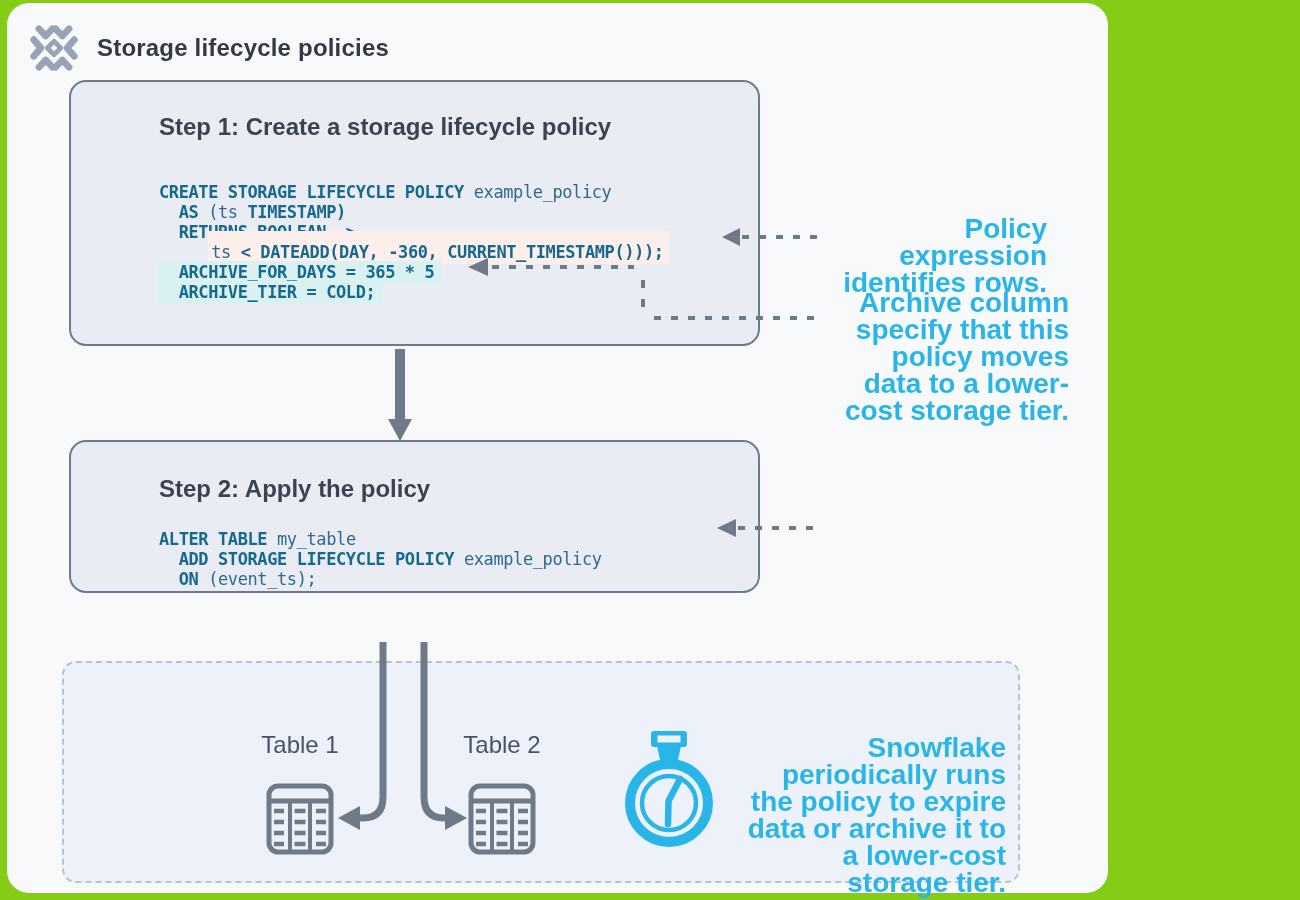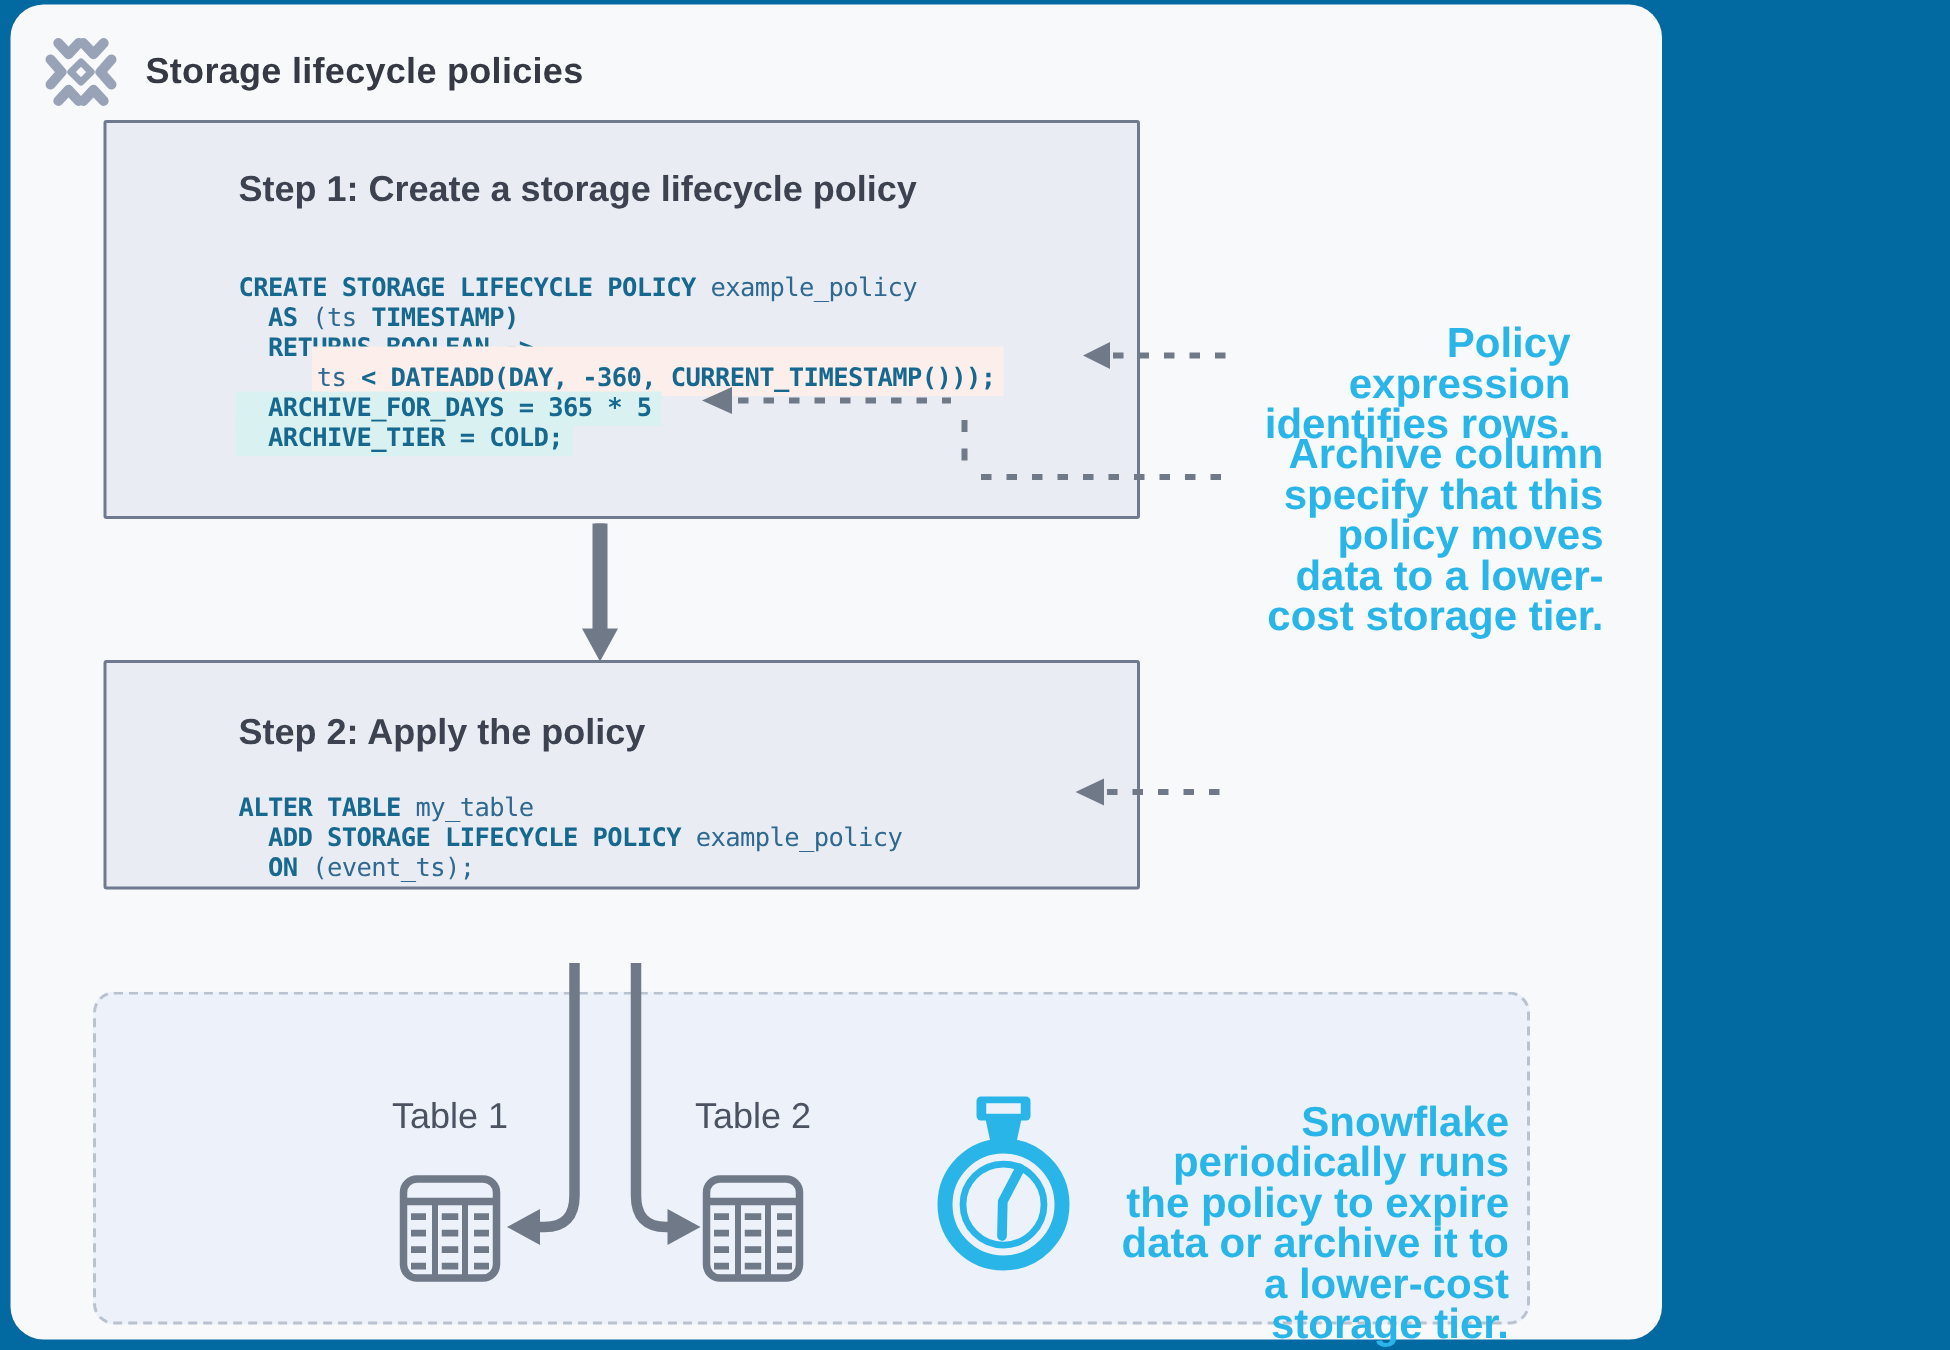--- a/index.html
+++ b/index.html
@@ -1,23 +1,23 @@
 <!DOCTYPE html>
 <html><head>
 <meta charset="utf-8">
 <style>
   * { margin:0; padding:0; box-sizing:border-box; }
   body { background:#000; font-family:"Liberation Sans", sans-serif; }
-  #canvas { position:relative; width:1300px; height:900px; background:#0369a1; overflow:hidden; }
+  #canvas { position:relative; width:1300px; height:900px; background:#84cc16; overflow:hidden; }
   #card { position:absolute; left:7px; top:3px; width:1101px; height:890px;
           background:#F8F9FB; border-radius:22px; }
   .abs { position:absolute; }
   #page-title { font-size:24px; font-weight:bold; color:#343943; letter-spacing:.2px; }
   .step-box { position:absolute; left:62px; width:691px; background:#E9EDF3;
-              border:2px solid #6F7A8E; border-radius:2px; }
+              border:2px solid #6F7A8E; border-radius:17px; }
   .step-title { position:absolute; left:88px; font-size:24px; font-weight:bold; color:#3C4250; }
   .code { position:absolute; left:88px; font-family:"DejaVu Sans Mono", monospace;
           font-size:17px; line-height:20px; letter-spacing:-0.4px; }
   .code-line { white-space:pre; }
   .c-kw { color:#16688E; font-weight:bold; }
   .c-id { color:#2F6890; font-weight:normal; }
   .c-pl { color:#2F6890; font-weight:normal; }
   .hl-pink { background:#FCEFEB; padding:11px 5px 2px 3px; }
   .hl-mint { background:#D9F1F0; padding:1px 7px 2px 2px; margin-left:-2px; }
   .annotation { position:absolute; color:#29B5E8; font-size:28px; font-weight:bold; line-height:27px;text-align:right; }

